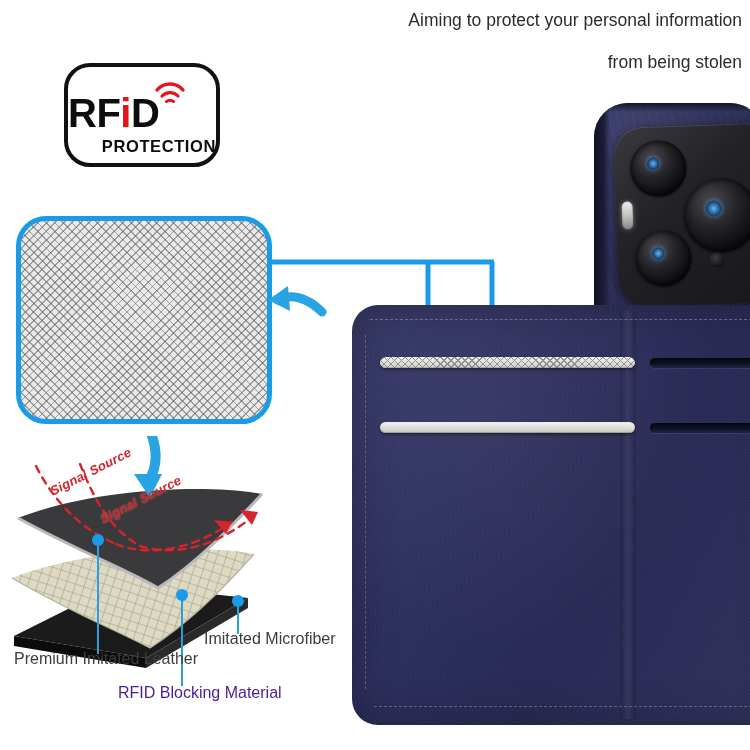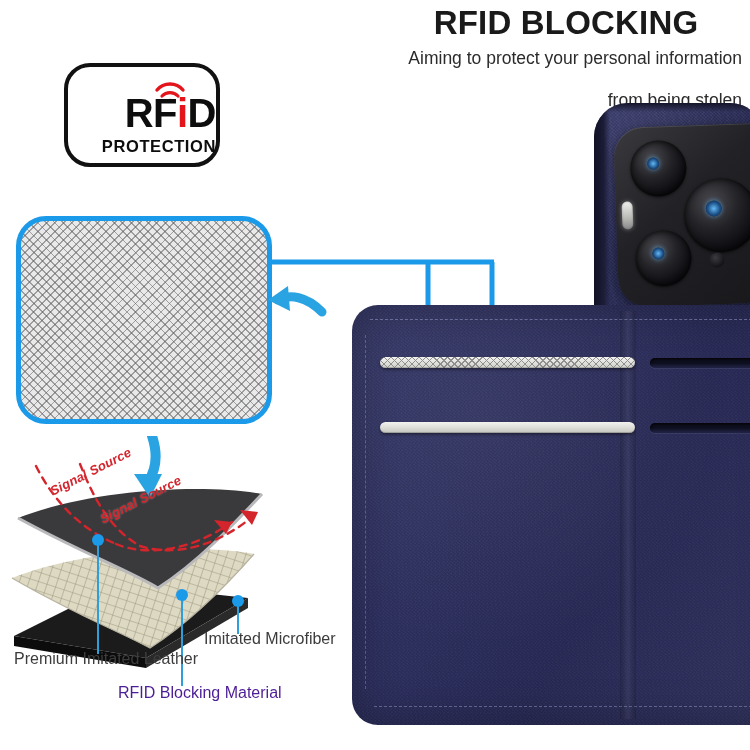--- a/index.html
+++ b/index.html
@@ -23,21 +23,21 @@
   }
 
   
   .badge{
     position:absolute;left:64px;top:63px;width:156px;height:104px;
     border:4px solid #111;border-radius:26px;background:#fff;
     box-sizing:border-box;
   }
   .badge-rfid{
     position:absolute;left:0;top:26px;width:100%;
-    text-align:right;font-size:40px;font-weight:bold;color:#0d0d0d;
+    text-align:left;font-size:40px;font-weight:bold;color:#0d0d0d;
     line-height:40px;letter-spacing:-0.5px;
   }
   .badge-rfid .dotletter{color:#e3151b;}
   .badge-prot{
     position:absolute;left:0;top:70px;width:100%;text-align:right;
     font-size:16.5px;font-weight:bold;color:#0d0d0d;letter-spacing:.6px;
   }
   .wifi-wrap{position:absolute;left:85px;top:14px;width:34px;height:26px;}
 
   
@@ -173,21 +173,20 @@
     font-family:"Liberation Sans", sans-serif;
   }
   .lay-label.blue{color:#4c1d95;}
 </style>
 </head>
 <body>
 
 <div class="stage">
 
   <div class="header">
-    <div class="hd-title">RFID BLOCKING</div>
     <div class="hd-sub">Aiming to protect your personal information</div>
     <div class="hd-sub" style="margin-top:17px;">from being stolen</div>
   </div>
 
   <div class="badge">
     <div class="wifi-wrap">
       <svg width="34" height="26" viewBox="0 0 34 26">
         <path d="M4 9 A17 17 0 0 1 30 9" stroke="#e3151b" stroke-width="3.4" fill="none" stroke-linecap="round"></path>
         <path d="M9 15 A11 11 0 0 1 25 15" stroke="#e3151b" stroke-width="3.2" fill="none" stroke-linecap="round"></path>
         <path d="M13.5 20.5 A6 6 0 0 1 20.5 20.5" stroke="#e3151b" stroke-width="3" fill="none" stroke-linecap="round"></path>

